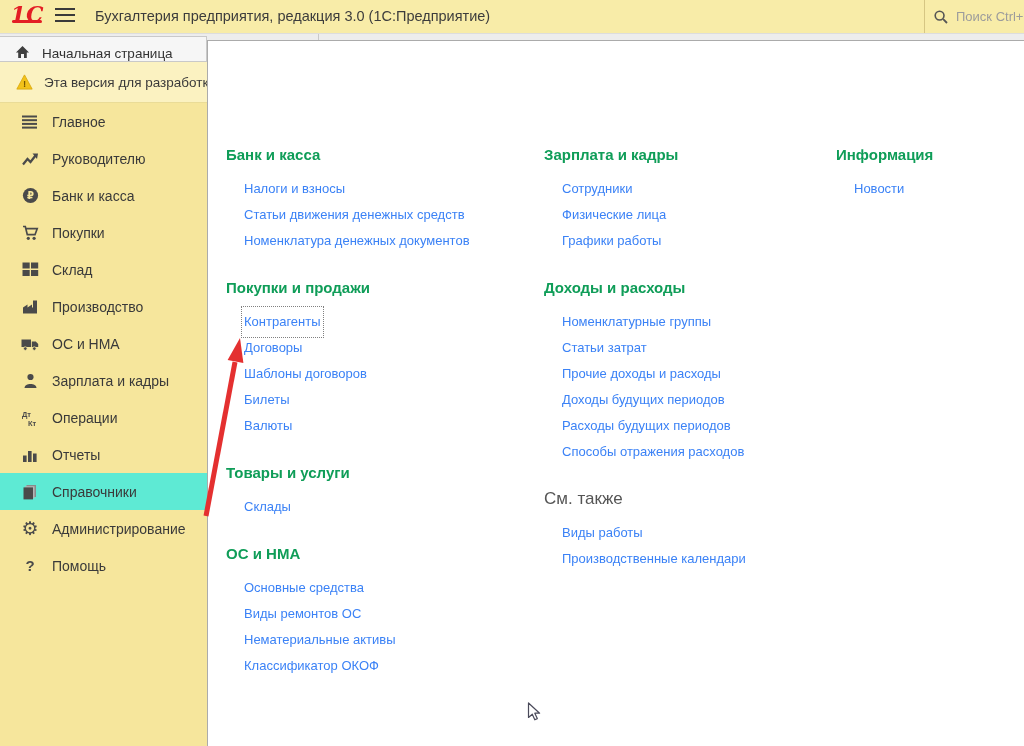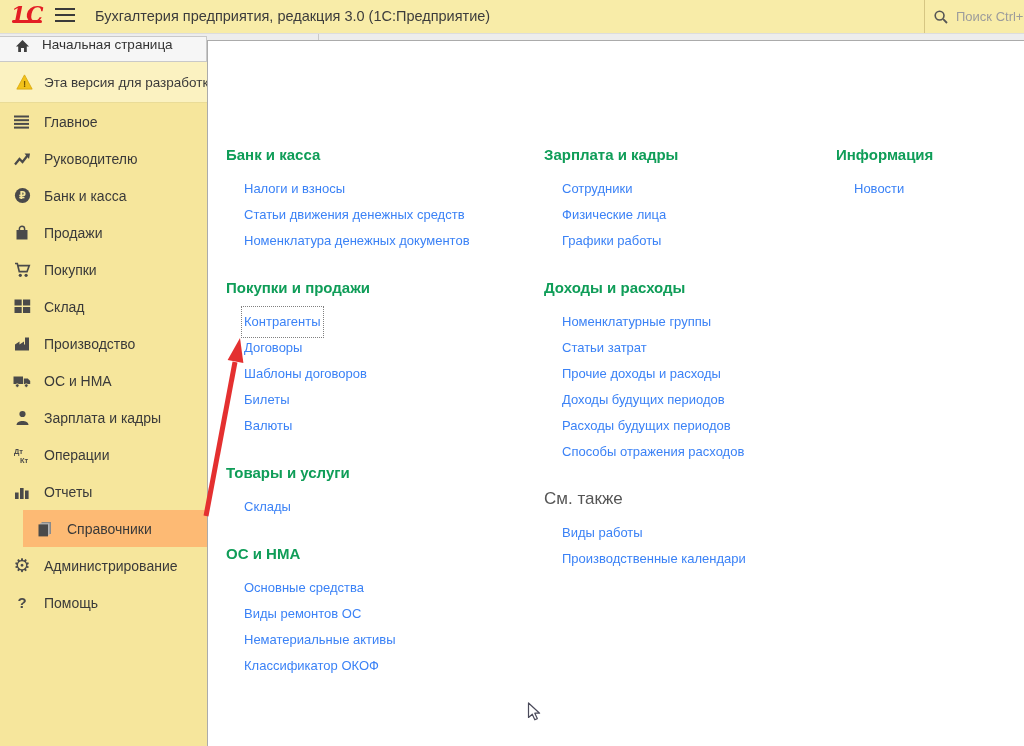--- a/index.html
+++ b/index.html
@@ -22,30 +22,30 @@
   #search { position:absolute; right:0; top:0; width:100px; height:33px;
             border-left:1px solid #d6c683; display:flex; align-items:center;
             padding-left:6px; gap:5px; overflow:hidden; cursor:text; }
   #search .ph { color:#9c9c9c; font-size:13px; white-space:nowrap; }
   
   #topstrip { position:absolute; left:0; top:33px; width:1024px; height:7px;
               background:#ededed; border-top:1px solid #ddd; z-index:5; }
   #topstrip .tabdiv { position:absolute; left:318px; top:0; width:1px; height:7px; background:#c9c9c9; }
   
   #home-tab { position:absolute; left:0; top:36px; width:207px; height:26px; background:#f6f6f6;
-              border:1px solid #c9c9c9; border-left:none; display:flex; align-items:flex-start;
+              border:1px solid #c9c9c9; border-left:none; display:flex; align-items:flex-end;
               gap:10px; padding-left:12px; font-size:13.5px; color:#333; z-index:6; cursor:pointer; }
   
   #sidebar { position:absolute; left:0; top:62px; width:207px; bottom:0; background:#f6e69c; z-index:6; }
   #warning { height:41px; background:#fbf2c1; border-bottom:1px solid #eadc97;
              display:flex; align-items:center; gap:10px; padding-left:14px;
              font-size:13.5px; color:#3a3a3a; white-space:nowrap; overflow:hidden; cursor:pointer; }
   #side-items .side-item { height:37px; display:flex; align-items:center; gap:12px;
-             padding-left:12px; font-size:14px; color:#3a3a3a; cursor:pointer; white-space:nowrap; }
-  #side-items .side-item.selected { background:#fdba74;margin-left:23px; }
+             padding-left:20px; font-size:14px; color:#3a3a3a; cursor:pointer; white-space:nowrap; }
+  #side-items .side-item.selected { background:#5eead4; }
   .ic { width:20px; min-width:20px; height:18px; display:flex; align-items:center;
         justify-content:center; color:#4a4a4a; }
   .ic svg { display:block; }
   
   #panel { position:absolute; left:207px; top:40px; right:0; bottom:0; background:#fff;
            border-left:1px solid #ababab; border-top:1px solid #ababab; z-index:10; overflow:hidden; }
   .col { position:absolute; top:105px; }
   .col-0 { left:18px;  width:310px; }
   .col-1 { left:336px; width:290px; }
   .col-2 { left:628px; width:190px; }
@@ -132,29 +132,20 @@
         <span class="ic">
           <svg width="17" height="17" viewBox="0 0 17 17">
             <circle cx="8.5" cy="8.5" r="7.6" fill="#4a4a4a"></circle>
             <text x="8.5" y="12.3" text-anchor="middle" font-size="10" font-weight="bold" fill="#f6e69c" font-family="DejaVu Sans,sans-serif">₽</text>
           </svg>
         </span>
         <span>Банк и касса</span>
       </div>
       <div class="side-item">
         <span class="ic">
-          <svg width="16" height="16" viewBox="0 0 16 16">
-            <path d="M5.4 5.5 V3.8 a2.6 2.6 0 0 1 5.2 0 V5.5" fill="none" stroke="#4a4a4a" stroke-width="1.5"></path>
-            <rect x="2.5" y="5" width="11" height="9.5" fill="#4a4a4a"></rect>
-          </svg>
-        </span>
-        <span>Продажи</span>
-      </div>
-      <div class="side-item">
-        <span class="ic">
           <svg width="17" height="16" viewBox="0 0 17 16">
             <path d="M1 1.5 h2.3 l2 8.2 h7.7 l2.2-6 H4" fill="none" stroke="#4a4a4a" stroke-width="1.7"></path>
             <circle cx="6.3" cy="13.3" r="1.6" fill="#4a4a4a"></circle>
             <circle cx="12.1" cy="13.3" r="1.6" fill="#4a4a4a"></circle>
           </svg>
         </span>
         <span>Покупки</span>
       </div>
       <div class="side-item">
         <span class="ic">

